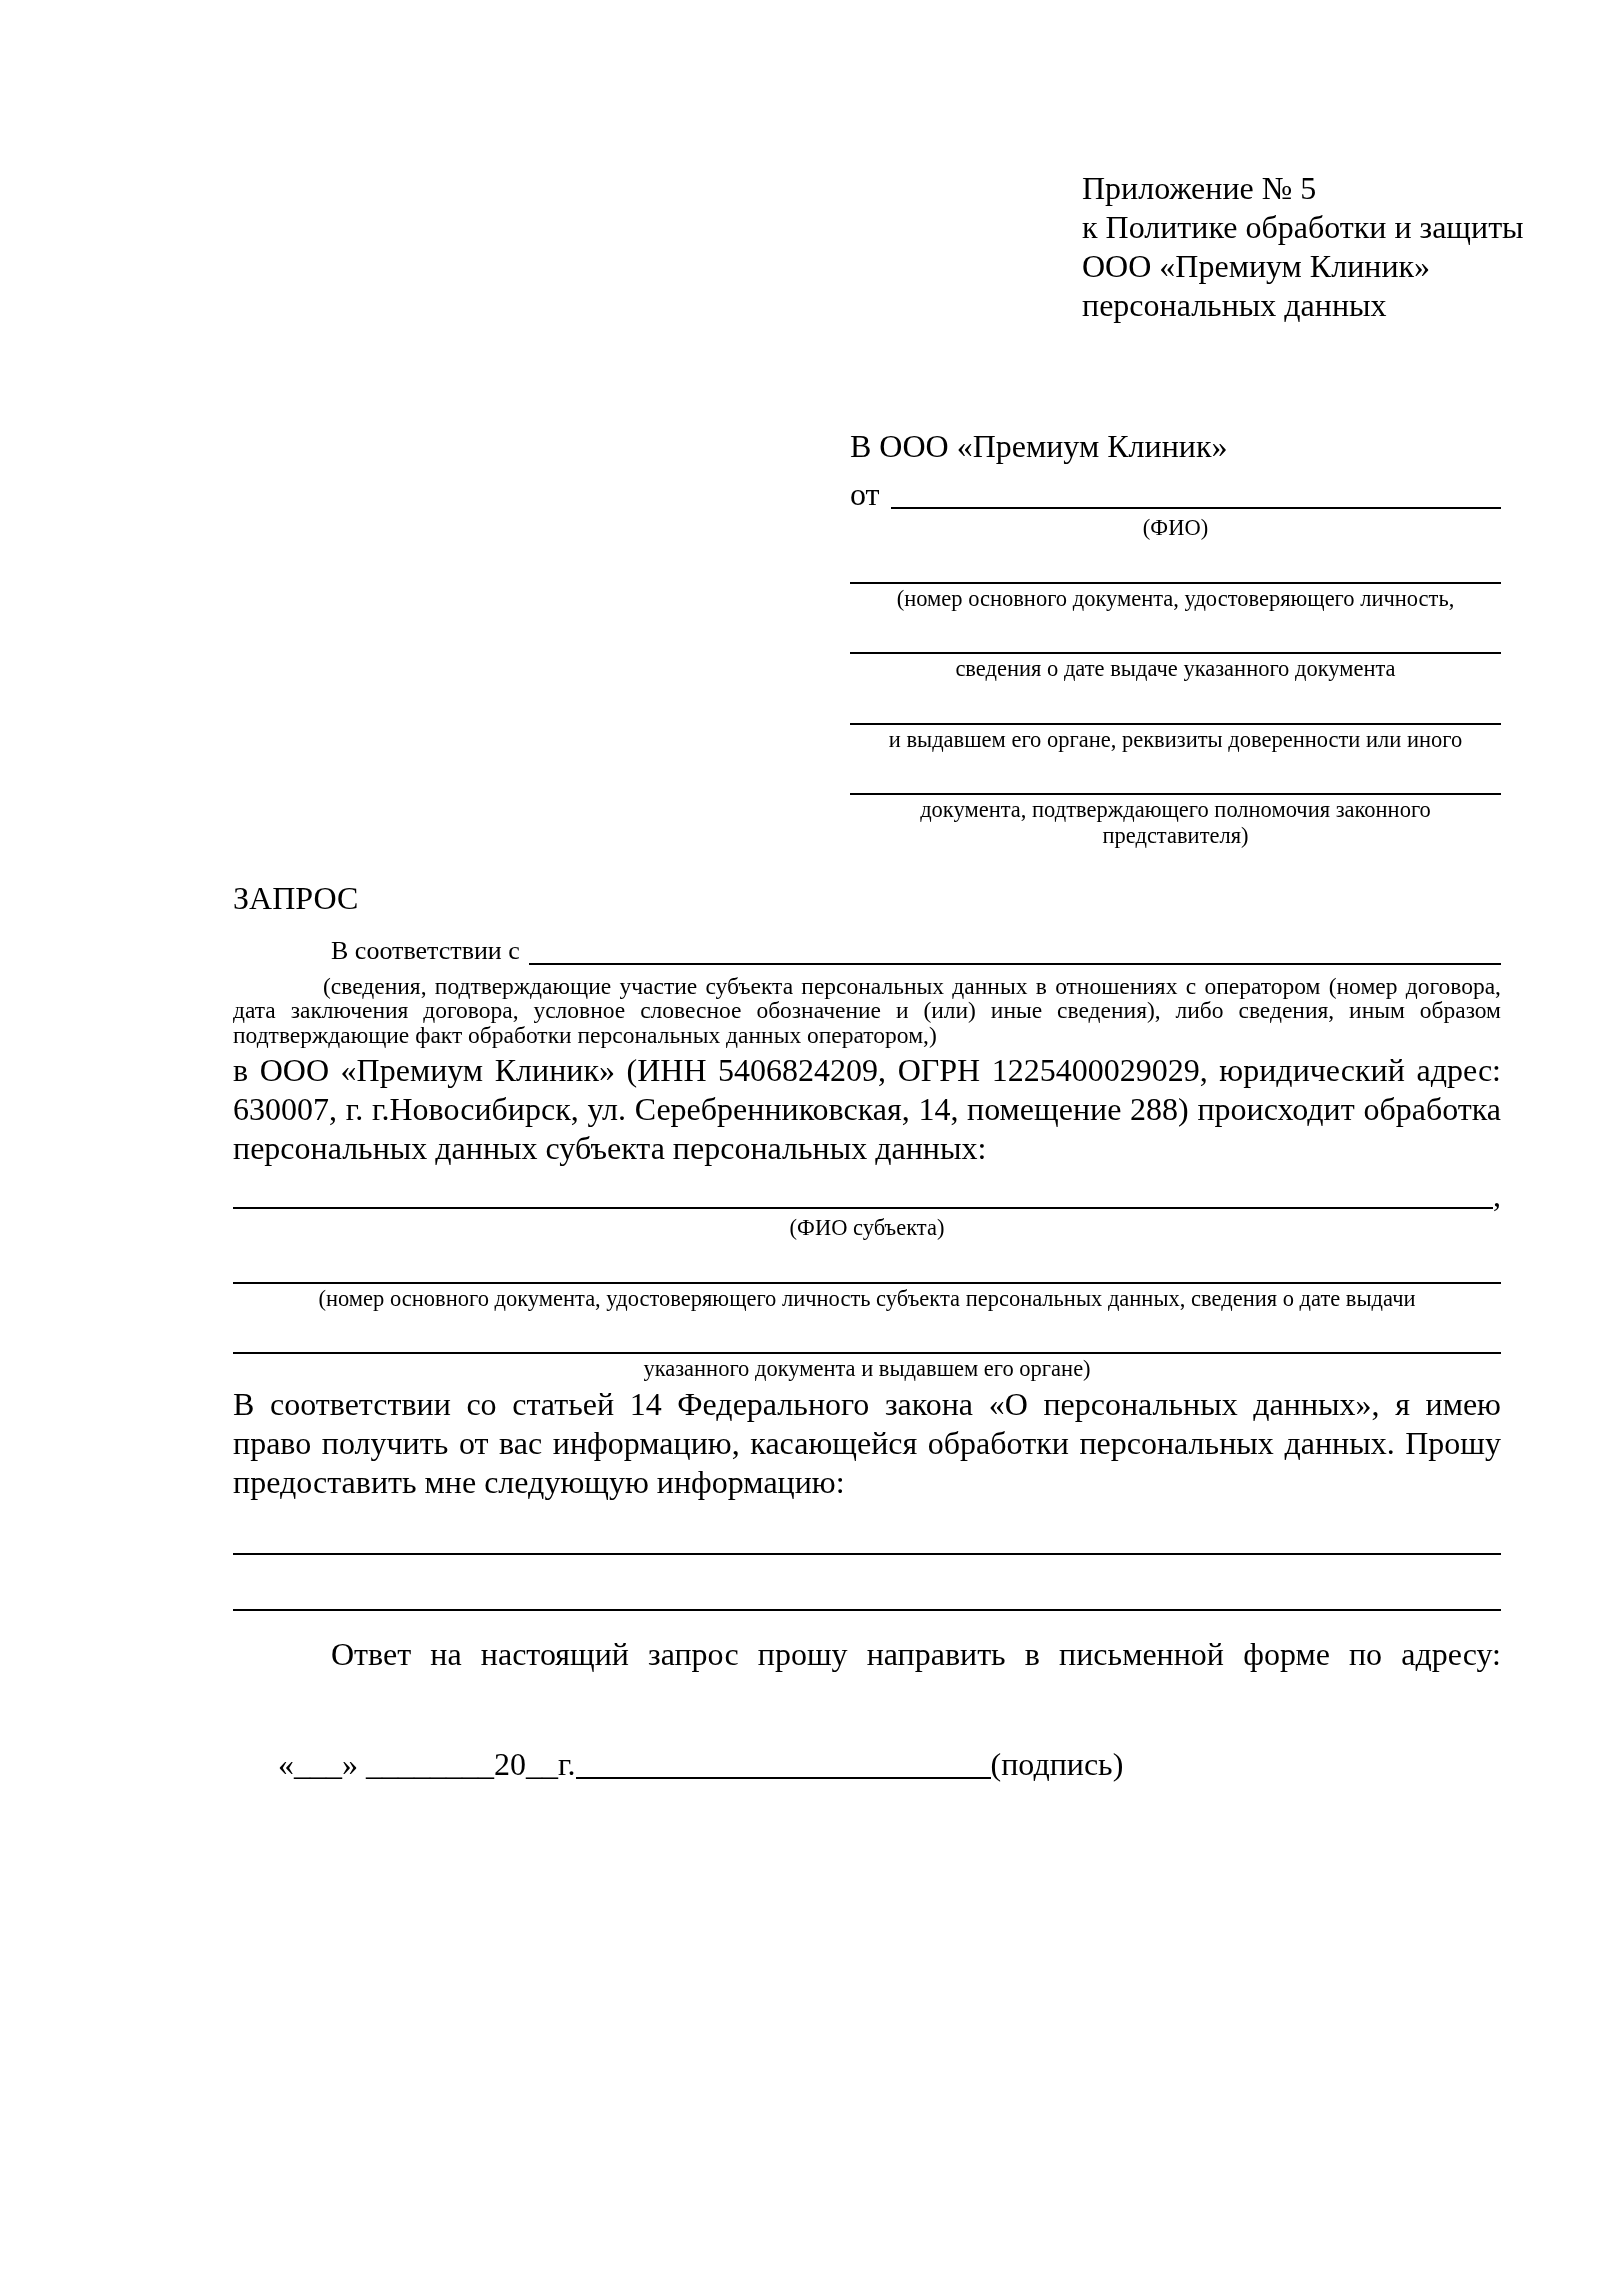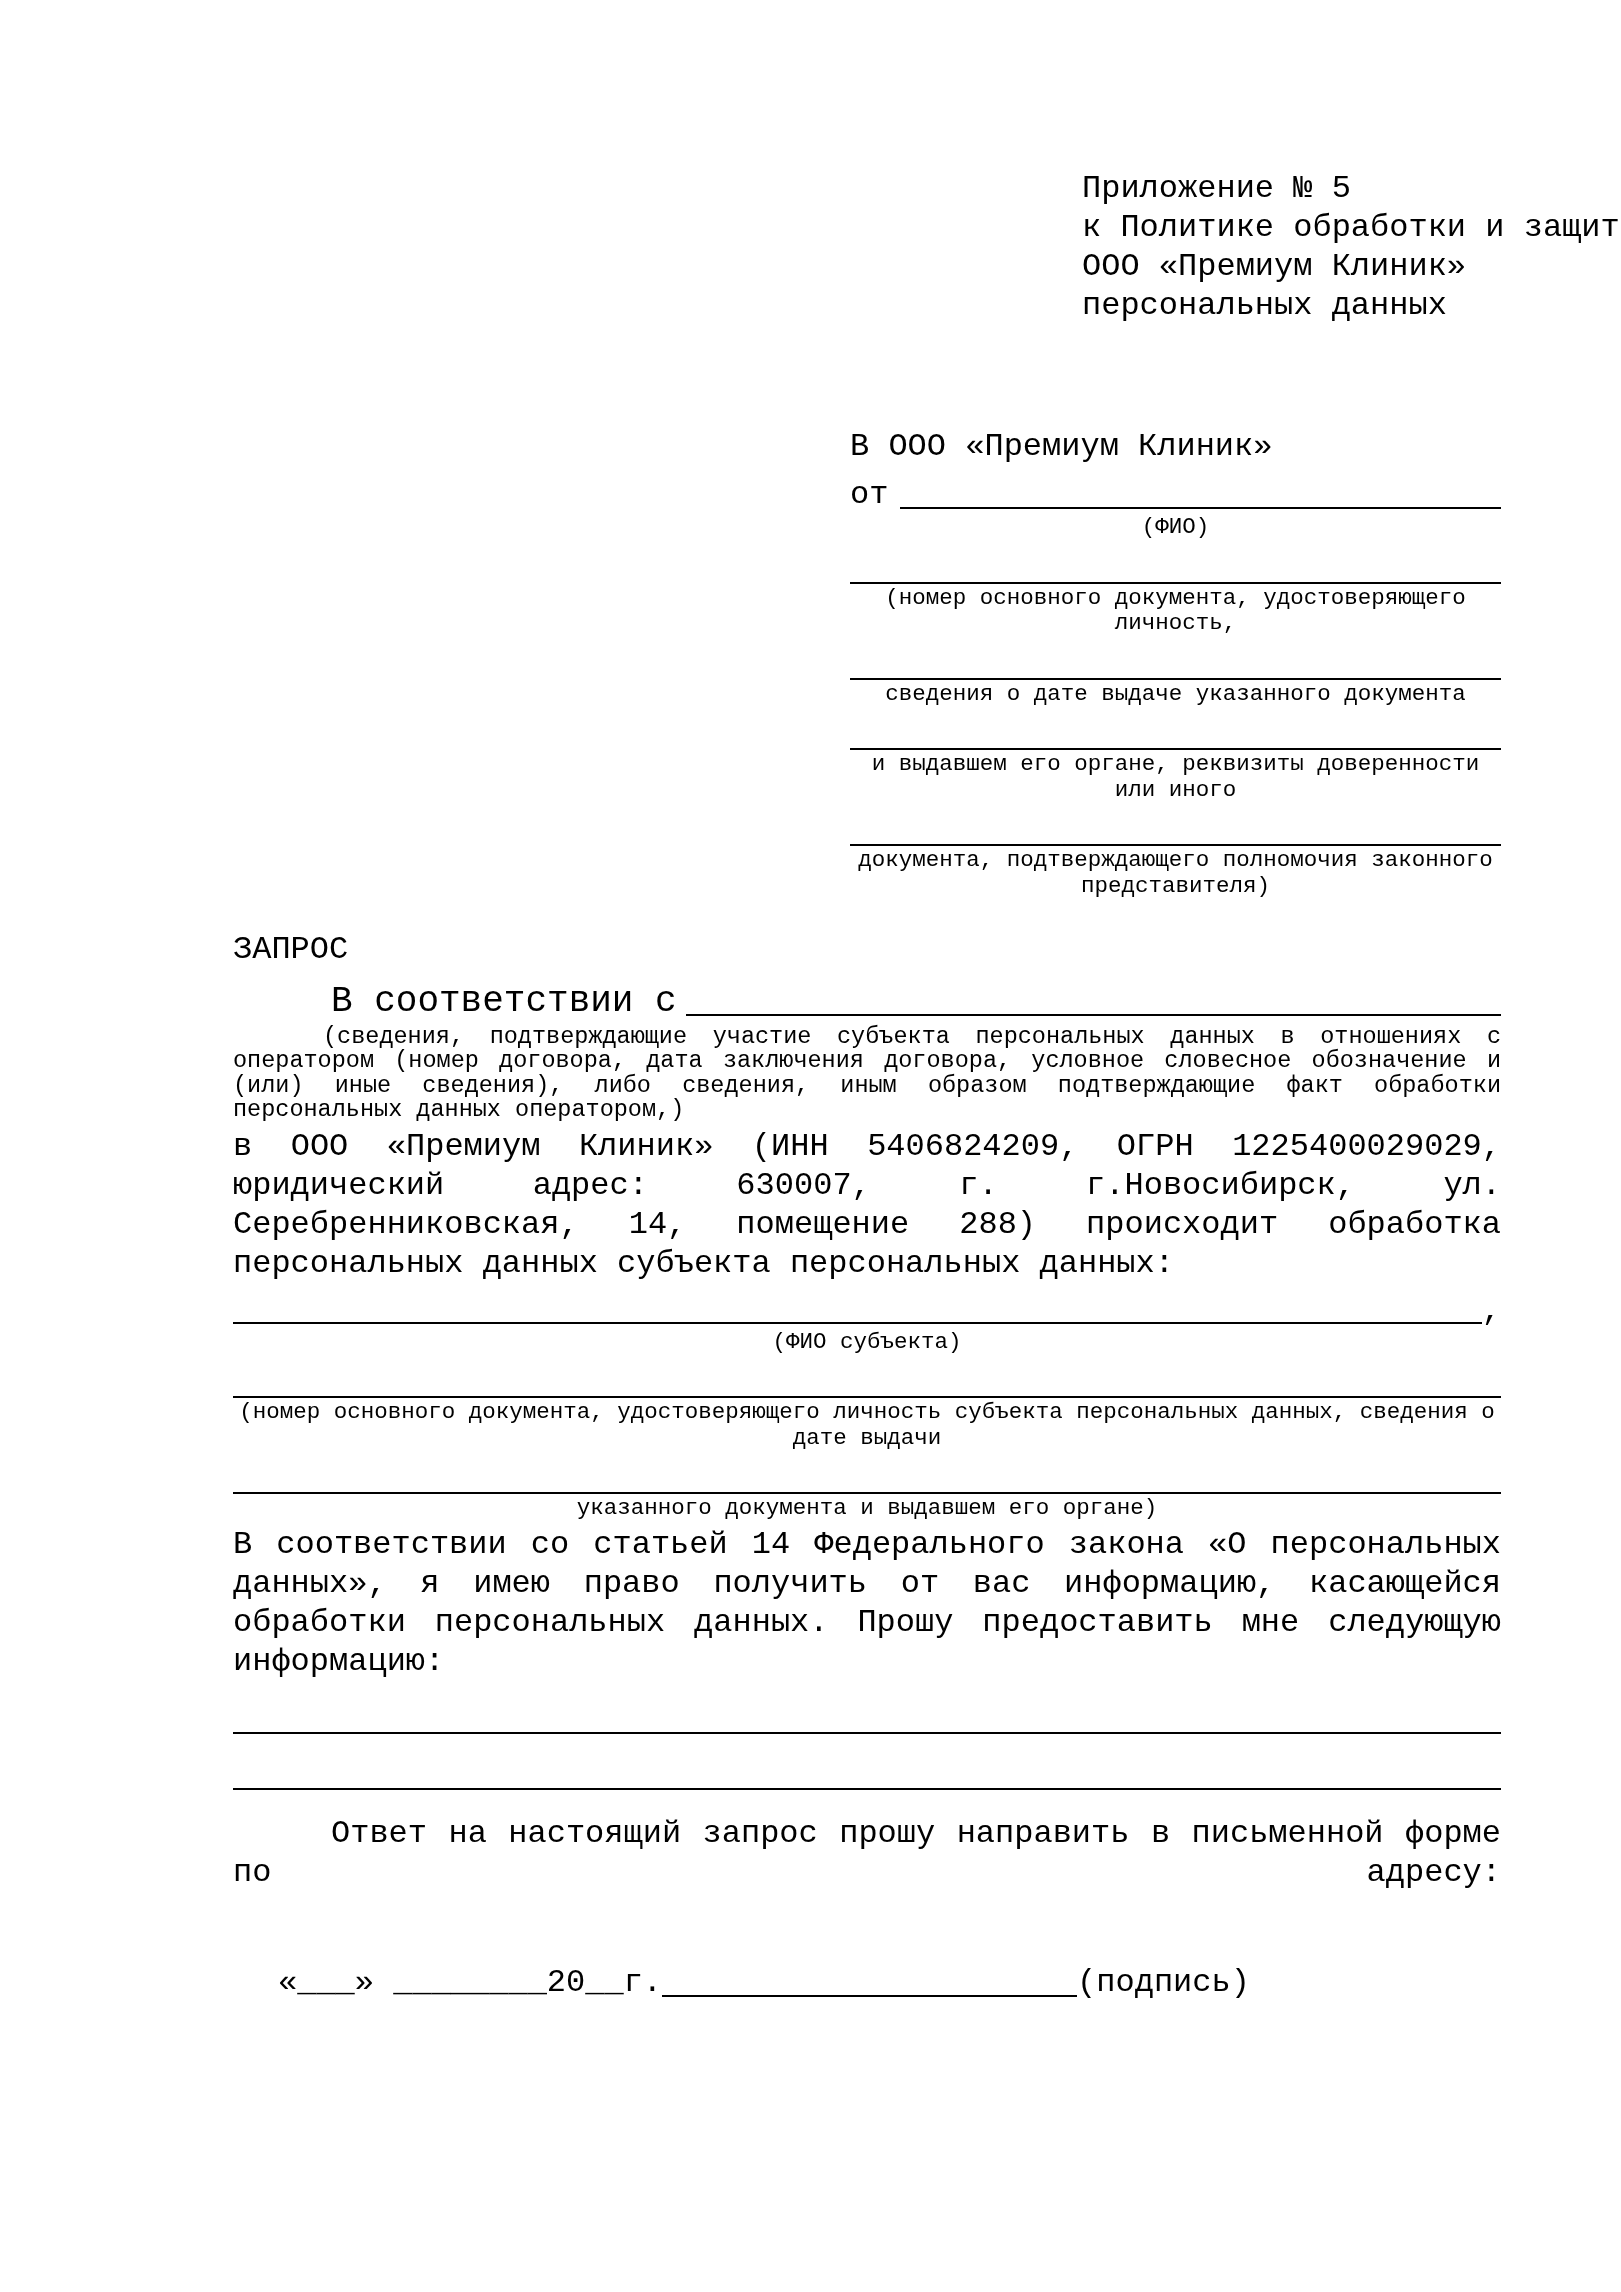--- a/index.html
+++ b/index.html
@@ -4,21 +4,21 @@
 <style>
   html, body { margin: 0; padding: 0; background: #ffffff; }
   .page {
     position: relative;
     width: 1621px;
     height: 2293px;
     margin: 0 auto;
     background: #ffffff;
     box-sizing: border-box;
     padding: 169px 120px 0 233px;
-    font-family: Liberation Mono, monospace;
+    font-family: Liberation Serif, serif;
     color: #000000;
     overflow: hidden;
   }
   .content { width: 100%; }
 
   
   .header-note {
     margin-left: 849px;
     font-size: 32px;
     line-height: 39px;
@@ -64,21 +64,21 @@
     font-size: 32px;
     line-height: 39px;
   }
   .accordance-row {
     display: flex;
     align-items: flex-end;
     margin-top: 7.8px;
     padding-left: 98px;
     height: 43px;
   }
-  .accordance-label { font-size: 36px; line-height: 37px; margin-right: 9px; white-space: nowrap; }
+  .accordance-label { font-size: 26px; line-height: 37px; margin-right: 9px; white-space: nowrap; }
 
   .small-note {
     font-size: 23.5px;
     line-height: 24.5px;
     text-align: justify;
     text-indent: 90px;
     margin-top: 4.9px;
   }
   .para {
     font-size: 32px;

